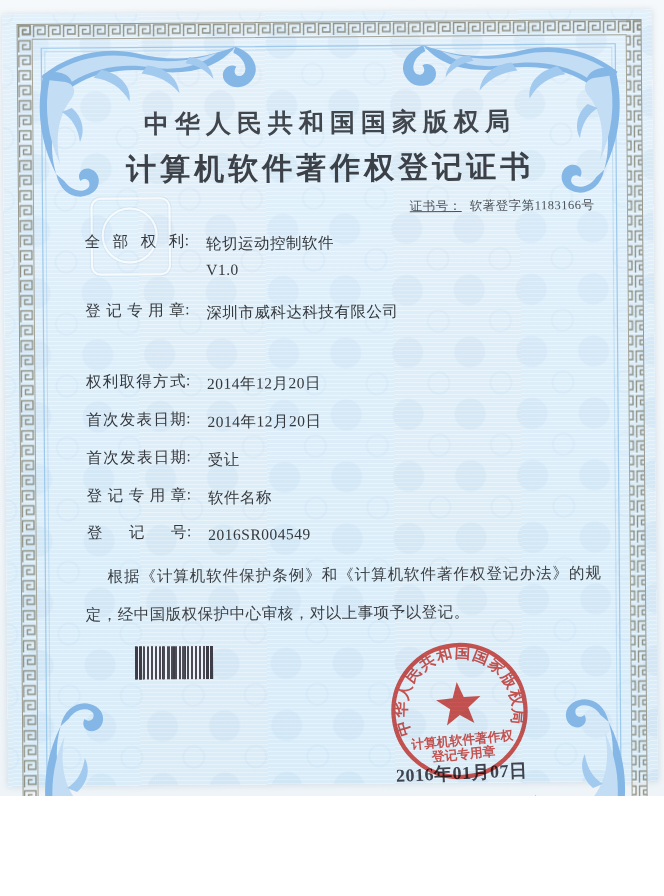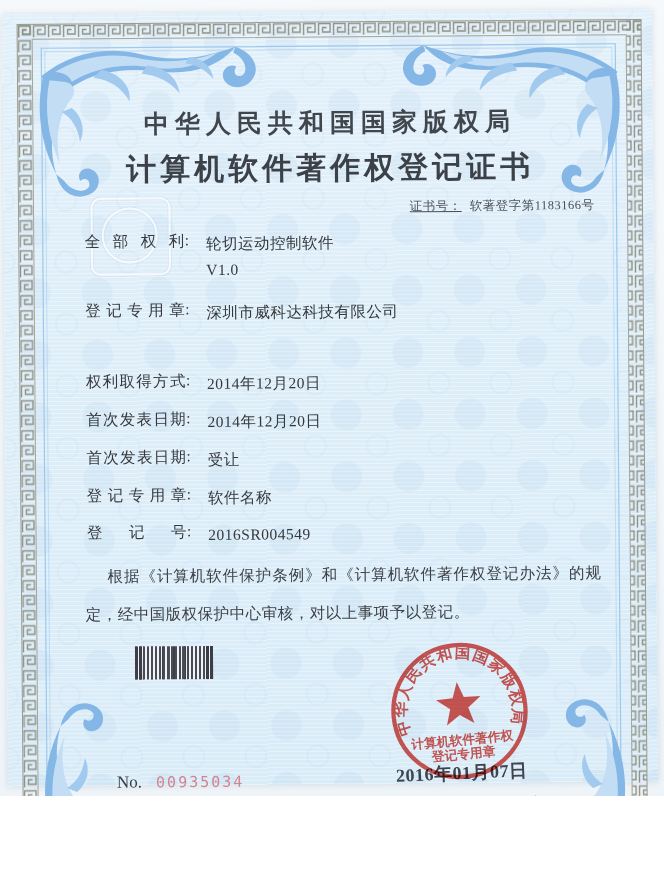--- a/index.html
+++ b/index.html
@@ -171,19 +171,16 @@
           <circle cx="100" cy="100" r="93" fill="none" stroke="#dc4b45" stroke-width="6"></circle>
           <text font-size="22" font-weight="bold" fill="#dc4b45" font-family="Liberation Serif, DejaVu Serif, serif">
             <textPath href="#ringpath" startOffset="0" textLength="286" lengthAdjust="spacing">中华人民共和国国家版权局</textPath>
           </text>
           <polygon fill="#dc4b45" points="100,59 107.9,81.1 131.4,81.8 112.8,96.2 119.4,118.7 100,105.5 80.6,118.7 87.2,96.2 68.6,81.8 92.1,81.1"></polygon>
           <text x="100" y="147" text-anchor="middle" font-size="18" font-weight="bold" fill="#dc4b45" font-family="Liberation Serif, DejaVu Serif, serif">计算机软件著作权</text>
           <text x="100" y="167" text-anchor="middle" font-size="18" font-weight="bold" fill="#dc4b45" font-family="Liberation Serif, DejaVu Serif, serif">登记专用章</text>
         </svg>
       </div>
 
-      <div class="abs serial">
-        <span>No.</span><span class="num">00935034</span>
-      </div>
 
     </div>
   </div>
 </div>
 
 </body></html>

